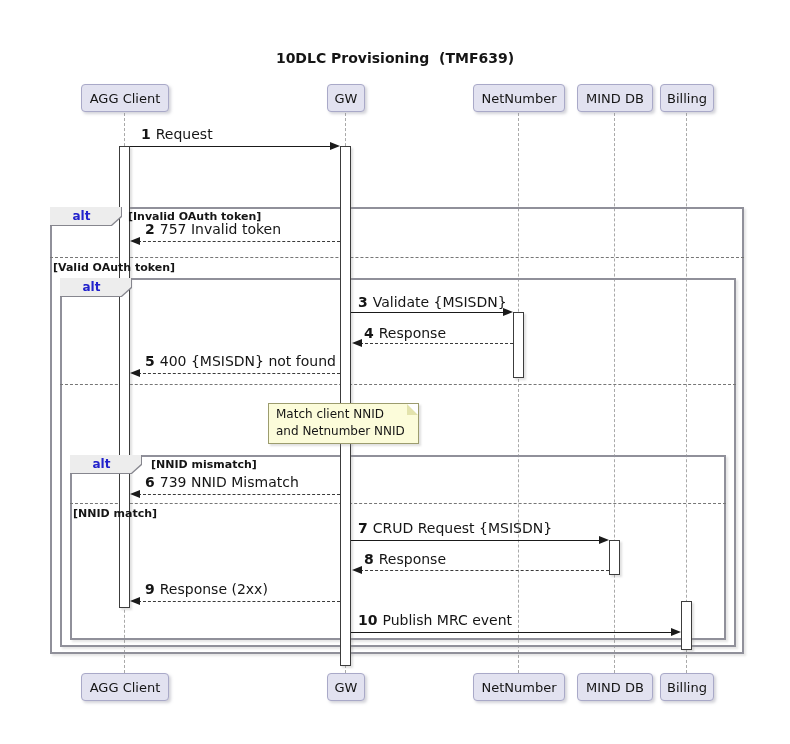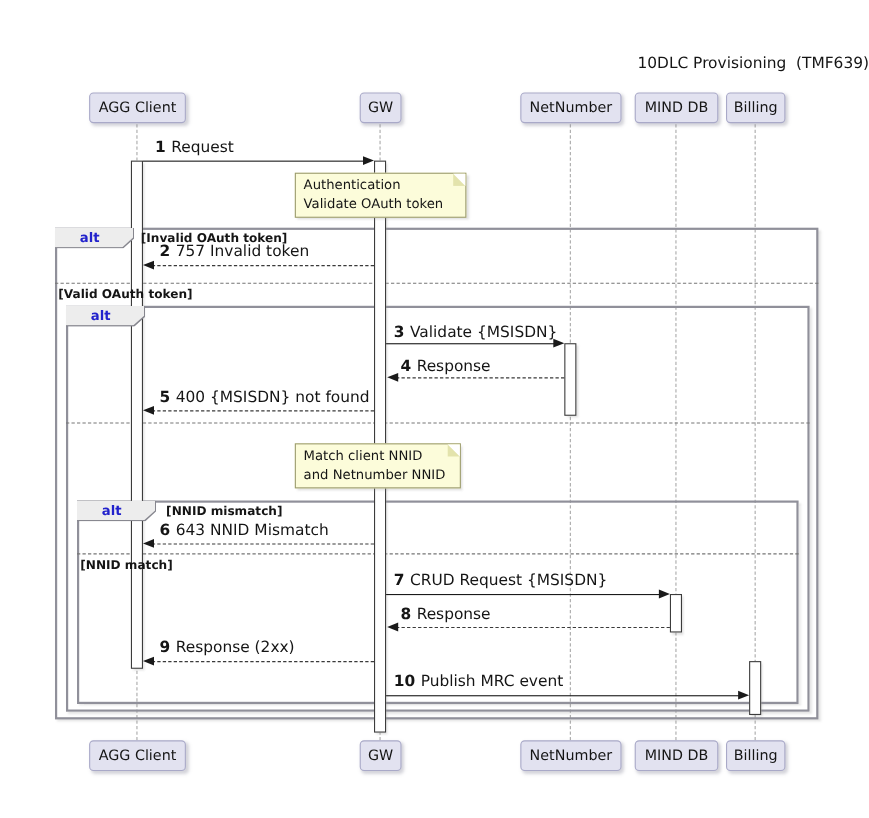--- a/index.html
+++ b/index.html
@@ -1,20 +1,20 @@
 <!DOCTYPE html>
 <html><head>
 <meta charset="utf-8">
 <style>
   html,body{margin:0;padding:0;background:#ffffff;}
   #diagram{position:relative;width:790px;height:744px;background:#fff;
     font-family:"DejaVu Sans","Liberation Sans",sans-serif;color:#151515;overflow:hidden;}
 
-  .title{position:absolute;left:0;top:50px;width:790px;text-align:right;
-    font-size:14px;font-weight:normal;white-space:pre;z-index:4;}
+  .title{position:absolute;left:0;top:50px;width:790px;text-align:center;
+    font-size:14px;font-weight:bold;white-space:pre;z-index:4;}
 
   .lifeline{position:absolute;width:0;border-left:1px dashed #A9A9A9;z-index:1;}
 
   .pbox{position:absolute;height:28px;background:#E2E2F0;border:1px solid #A9A9C8;
     border-radius:4px;box-shadow:2px 2px 3px rgba(130,130,150,.35);
     display:flex;align-items:center;justify-content:center;
     font-size:13px;z-index:4;box-sizing:border-box;}
 
   .act{position:absolute;width:9px;background:#fff;border:1px solid #3c3c3c;
     box-shadow:2px 2px 2px rgba(150,150,150,.3);z-index:3;}
@@ -124,25 +124,20 @@
   </div>
 
   <div class="fhead" style="left:70px;top:455px;width:72px;height:19px;">
     <div class="fhead-in">
         <span class="alt-kw">alt</span>
       </div>
   </div>
   <div class="guard" style="left:151px;top:456px;">[NNID mismatch]</div>
   <div class="guard" style="left:73px;top:505px;">[NNID match]</div>
 
-  <div class="note" style="left:268px;top:157px;width:137px;">
-    <div class="fold"></div>
-    <div>Authentication</div>
-    <div>Validate OAuth token</div>
-  </div>
   <div class="note" style="left:268px;top:403px;width:132px;">
     <div class="fold"></div>
     <div>Match client NNID</div>
     <div>and Netnumber NNID</div>
   </div>
 
   <div class="msg-label" style="left:141px;top:126px;"><span class="mnum">1</span><span>Request</span></div>
   <div class="mline-s" style="left:130px;top:146px;width:202px;"></div>
   <div class="arr-r" style="left:330px;top:142px;"></div>
 
@@ -155,21 +150,21 @@
   <div class="arr-r" style="left:503px;top:308px;"></div>
 
   <div class="msg-label" style="left:364px;top:325px;"><span class="mnum">4</span><span>Response</span></div>
   <div class="mline-d" style="left:360px;top:343px;width:153px;"></div>
   <div class="arr-l" style="left:352px;top:339px;"></div>
 
   <div class="msg-label" style="left:145px;top:353px;"><span class="mnum">5</span><span>400 {MSISDN} not found</span></div>
   <div class="mline-d" style="left:138px;top:373px;width:202px;"></div>
   <div class="arr-l" style="left:130px;top:369px;"></div>
 
-  <div class="msg-label" style="left:145px;top:474px;"><span class="mnum">6</span><span>643 NNID Mismatch</span></div>
+  <div class="msg-label" style="left:145px;top:474px;"><span class="mnum">6</span><span>739 NNID Mismatch</span></div>
   <div class="mline-d" style="left:138px;top:494px;width:202px;"></div>
   <div class="arr-l" style="left:130px;top:490px;"></div>
 
   <div class="msg-label" style="left:358px;top:520px;"><span class="mnum">7</span><span>CRUD Request {MSISDN}</span></div>
   <div class="mline-s" style="left:351px;top:540px;width:249px;"></div>
   <div class="arr-r" style="left:599px;top:536px;"></div>
 
   <div class="msg-label" style="left:364px;top:551px;"><span class="mnum">8</span><span>Response</span></div>
   <div class="mline-d" style="left:360px;top:570px;width:249px;"></div>
   <div class="arr-l" style="left:352px;top:566px;"></div>

